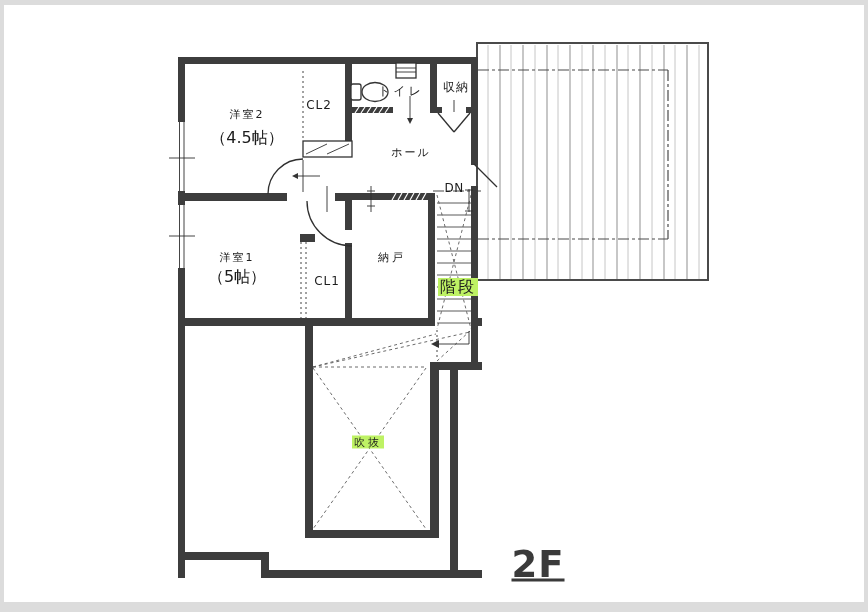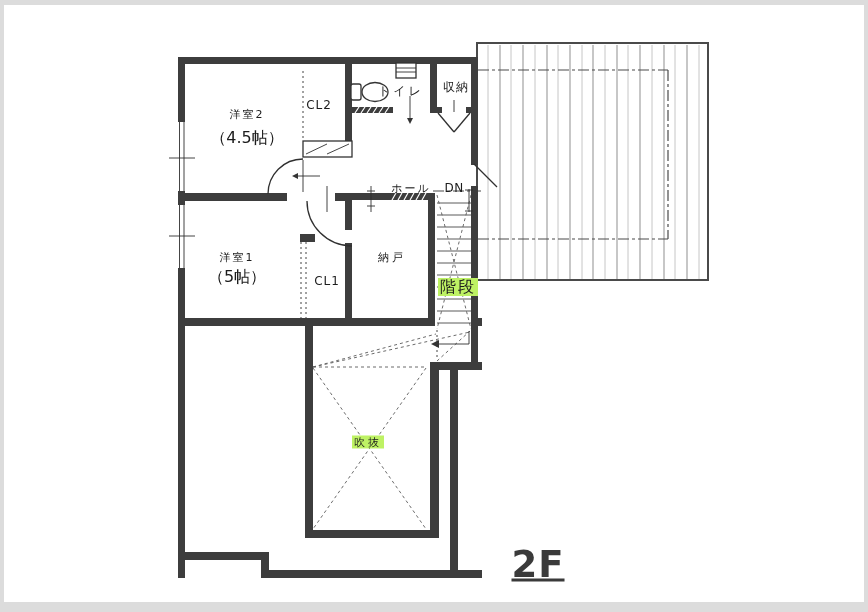--- a/index.html
+++ b/index.html
@@ -219,21 +219,21 @@
       <rect class="fixture" x="351" y="84" width="10" height="16" rx="2"></rect>
       <ellipse class="fixture" cx="375" cy="92" rx="13" ry="9.5"></ellipse>
     </g>
   </svg>
 
   <div class="lbl f13" style="left:247px;top:114px;">洋室2</div>
   <div class="lbl f12" style="left:247px;top:138px;">（4.5帖）</div>
   <div class="lbl f10" style="left:319px;top:105px;">CL2</div>
   <div class="lbl f10 sp3" style="left:401px;top:91px;">トイレ</div>
   <div class="lbl f10" style="left:456px;top:87px;">収納</div>
-  <div class="lbl f13" style="left:411px;top:152px;margin-top:36px;">ホール</div>
+  <div class="lbl f13" style="left:411px;top:152px;">ホール</div>
   <div class="lbl dn" style="left:454px;top:188px;">DN</div>
   <div class="lbl f13" style="left:237px;top:257px;">洋室1</div>
   <div class="lbl f12" style="left:237px;top:277px;">（5帖）</div>
   <div class="lbl f10" style="left:327px;top:281px;">CL1</div>
   <div class="lbl f13 sp3" style="left:392px;top:257px;">納戸</div>
   <div class="lbl f12 bgw" style="left:458px;top:287px;letter-spacing:2px;">階段</div>
   <div class="lbl f13 sp3 bgw" style="left:368px;top:442px;">吹抜</div>
   <div class="lbl floor" style="left:538px;top:564px;">2F</div>
 </div>
 

